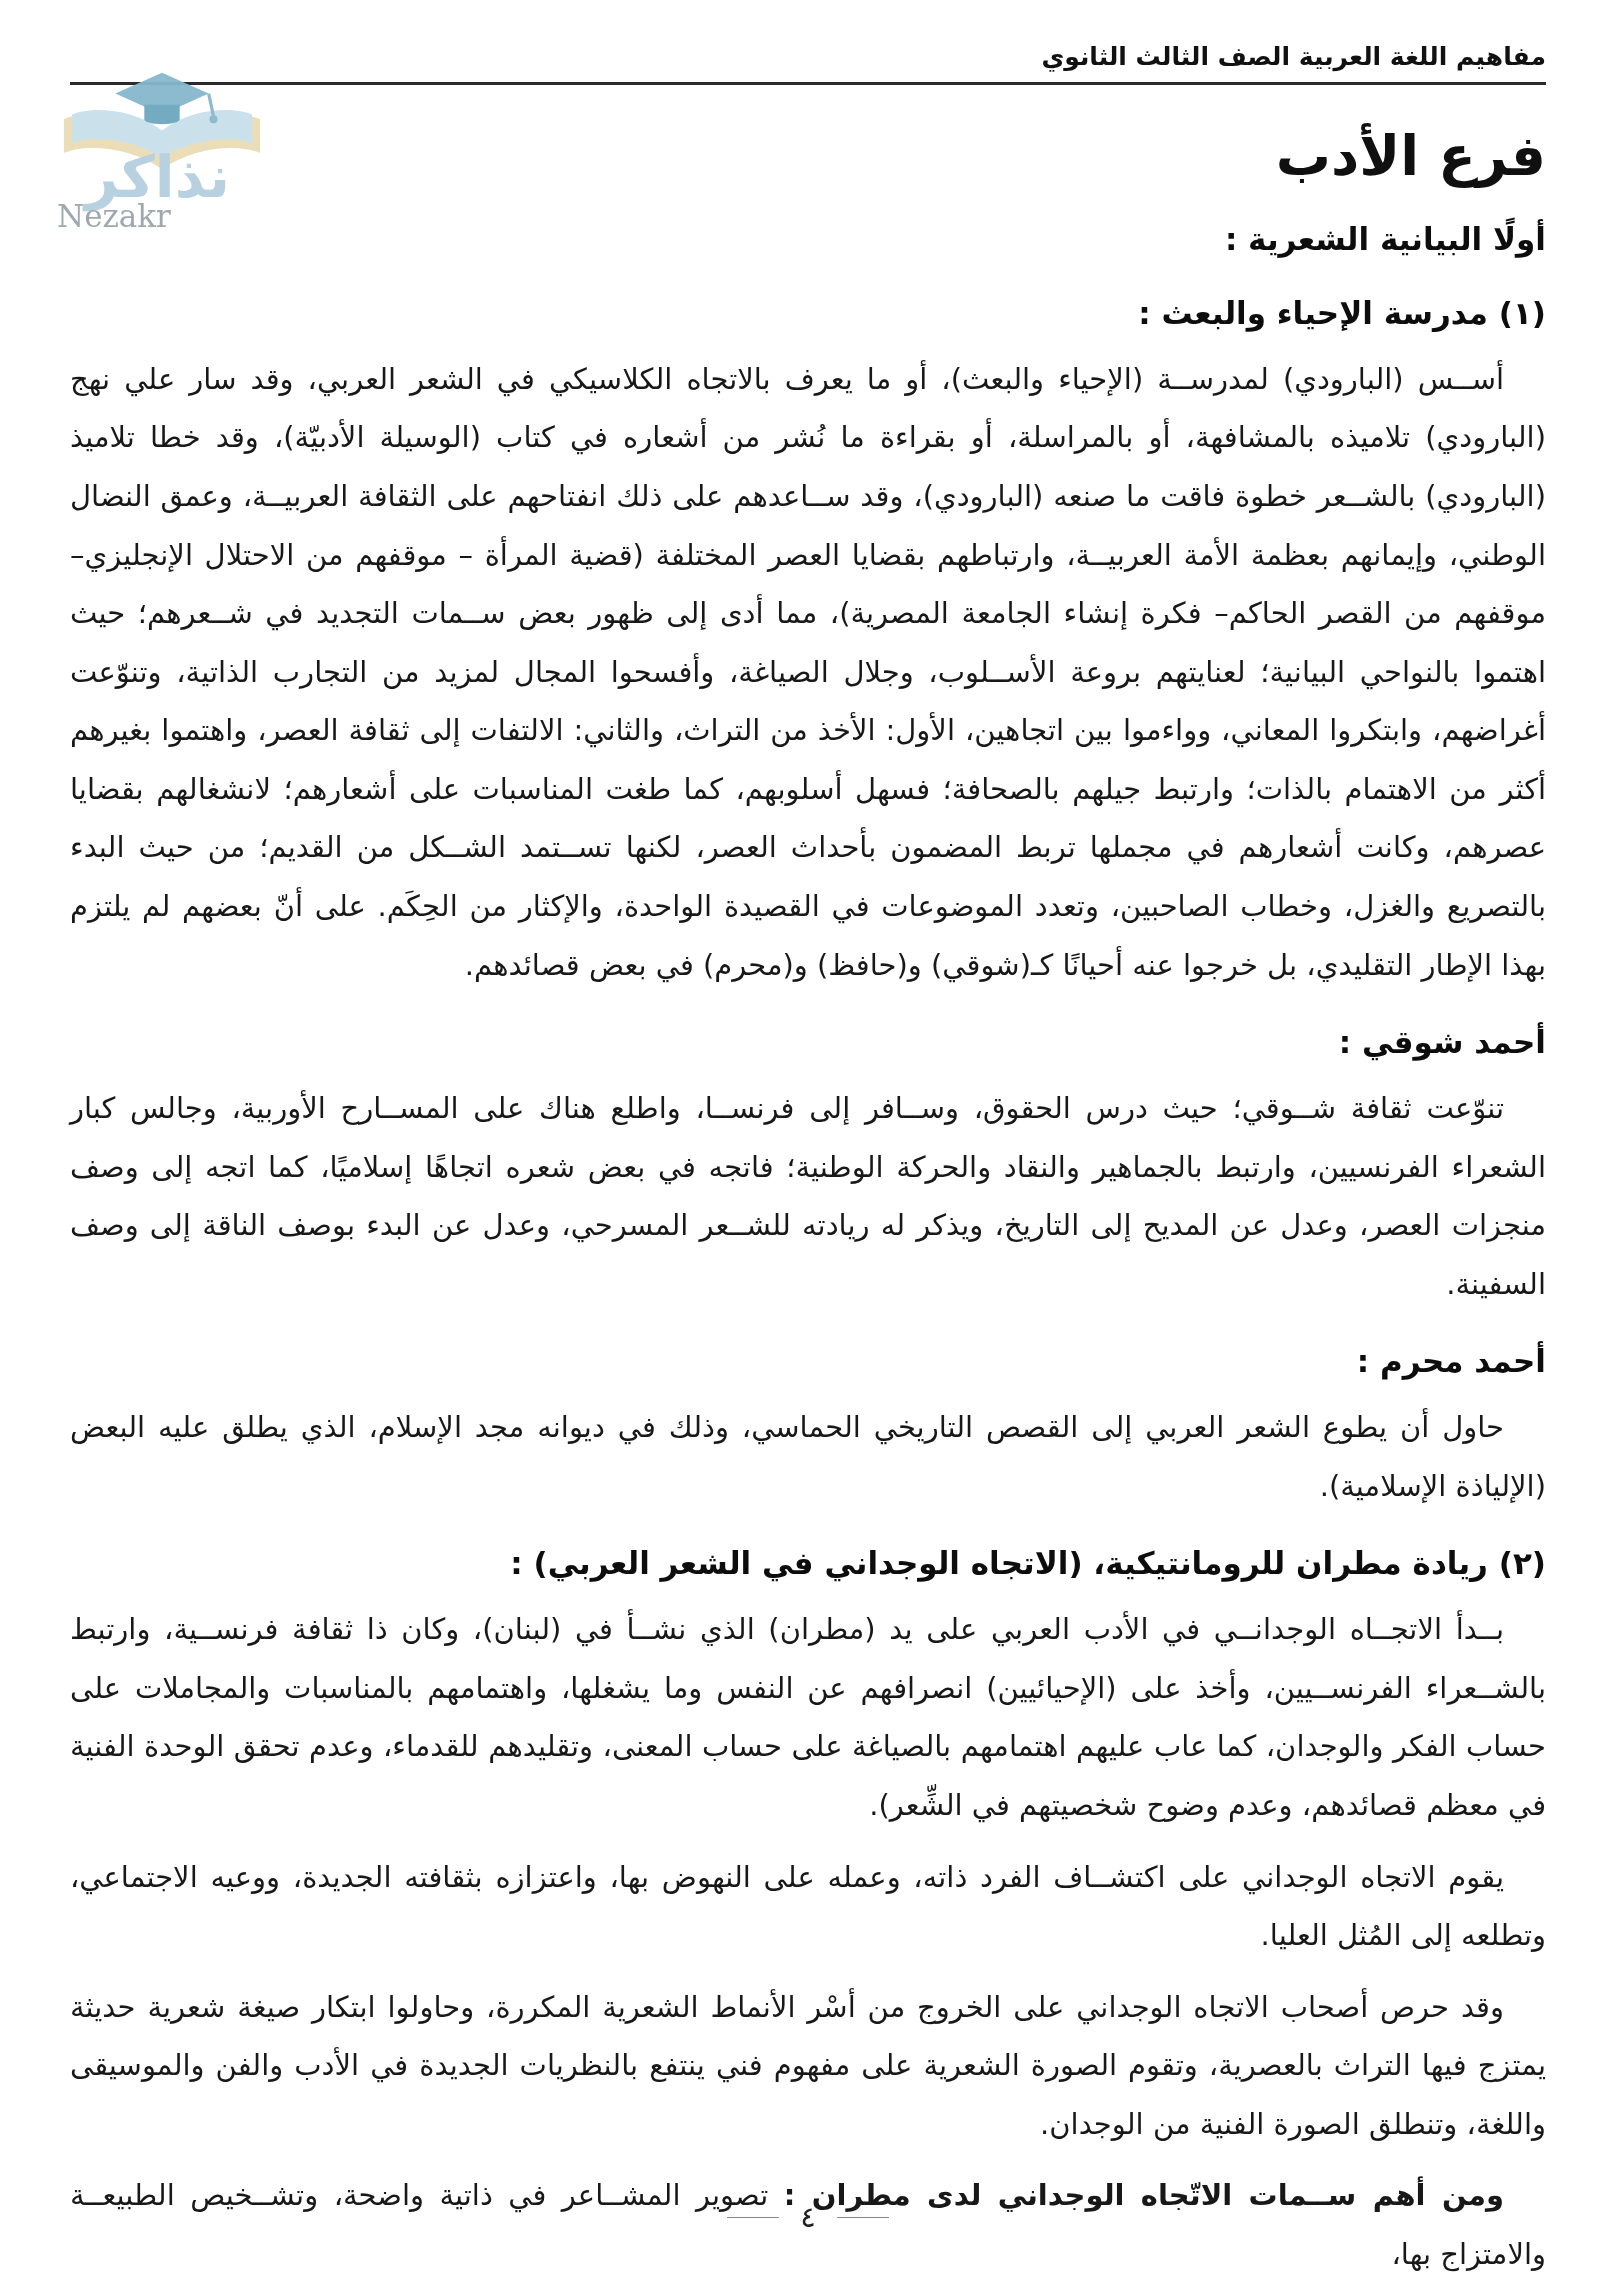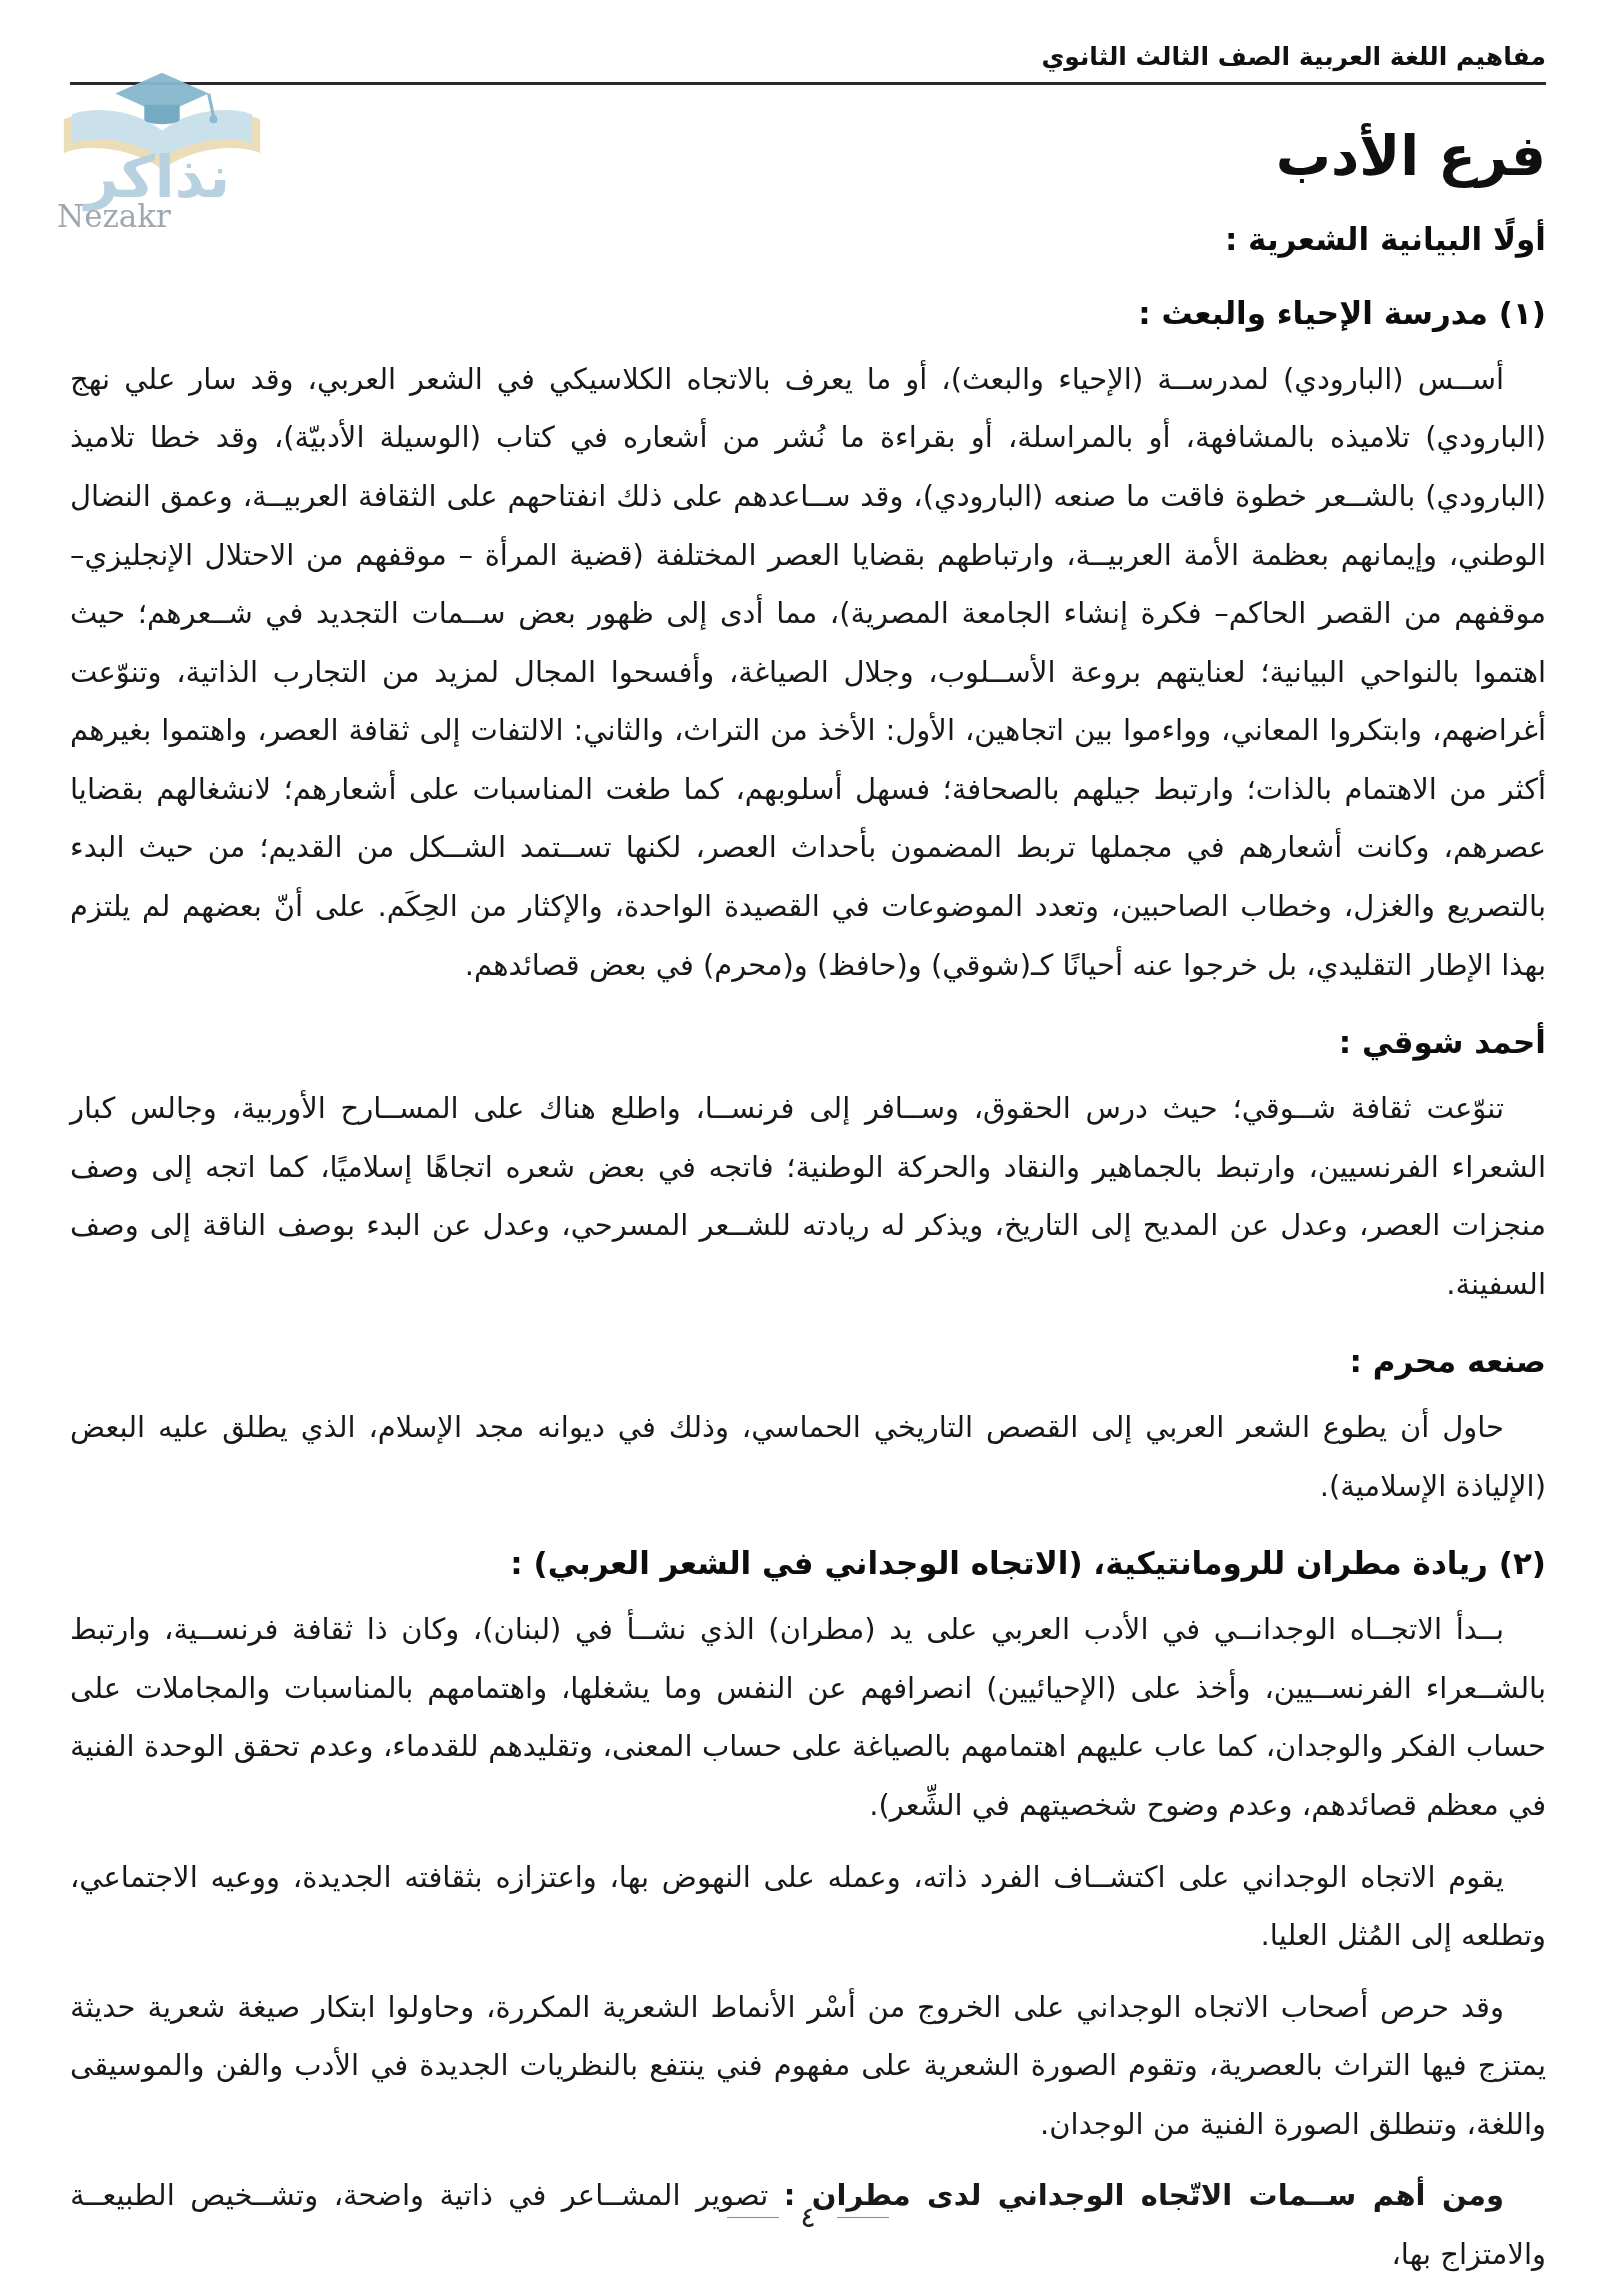--- a/index.html
+++ b/index.html
@@ -59,21 +59,21 @@
     <div class="heading">أولًا البيانية الشعرية :</div>
 
     <div class="heading">(١) مدرسة الإحياء والبعث :</div>
 
     <div class="para">أســس (البارودي) لمدرســة (الإحياء والبعث)، أو ما يعرف بالاتجاه الكلاسيكي في الشعر العربي، وقد سار علي نهج (البارودي) تلاميذه بالمشافهة، أو بالمراسلة، أو بقراءة ما نُشر من أشعاره في كتاب (الوسيلة الأدبيّة)، وقد خطا تلاميذ (البارودي) بالشــعر خطوة فاقت ما صنعه (البارودي)، وقد ســاعدهم على ذلك انفتاحهم على الثقافة العربيــة، وعمق النضال الوطني، وإيمانهم بعظمة الأمة العربيــة، وارتباطهم بقضايا العصر المختلفة (قضية المرأة – موقفهم من الاحتلال الإنجليزي– موقفهم من القصر الحاكم– فكرة إنشاء الجامعة المصرية)، مما أدى إلى ظهور بعض ســمات التجديد في شــعرهم؛ حيث اهتموا بالنواحي البيانية؛ لعنايتهم بروعة الأســلوب، وجلال الصياغة، وأفسحوا المجال لمزيد من التجارب الذاتية، وتنوّعت أغراضهم، وابتكروا المعاني، وواءموا بين اتجاهين، الأول: الأخذ من التراث، والثاني: الالتفات إلى ثقافة العصر، واهتموا بغيرهم أكثر من الاهتمام بالذات؛ وارتبط جيلهم بالصحافة؛ فسهل أسلوبهم، كما طغت المناسبات على أشعارهم؛ لانشغالهم بقضايا عصرهم، وكانت أشعارهم في مجملها تربط المضمون بأحداث العصر، لكنها تســتمد الشــكل من القديم؛ من حيث البدء بالتصريع والغزل، وخطاب الصاحبين، وتعدد الموضوعات في القصيدة الواحدة، والإكثار من الحِكَم. على أنّ بعضهم لم يلتزم بهذا الإطار التقليدي، بل خرجوا عنه أحيانًا كـ(شوقي) و(حافظ) و(محرم) في بعض قصائدهم.</div>
 
     <div class="heading">أحمد شوقي :</div>
 
     <div class="para">تنوّعت ثقافة شــوقي؛ حيث درس الحقوق، وســافر إلى فرنســا، واطلع هناك على المســارح الأوربية، وجالس كبار الشعراء الفرنسيين، وارتبط بالجماهير والنقاد والحركة الوطنية؛ فاتجه في بعض شعره اتجاهًا إسلاميًا، كما اتجه إلى وصف منجزات العصر، وعدل عن المديح إلى التاريخ، ويذكر له ريادته للشــعر المسرحي، وعدل عن البدء بوصف الناقة إلى وصف السفينة.</div>
 
-    <div class="heading">صنعه محرم :</div>
+    <div class="heading">أحمد محرم :</div>
 
     <div class="para">حاول أن يطوع الشعر العربي إلى القصص التاريخي الحماسي، وذلك في ديوانه مجد الإسلام، الذي يطلق عليه البعض (الإلياذة الإسلامية).</div>
 
     <div class="heading">(٢) ريادة مطران للرومانتيكية، (الاتجاه الوجداني في الشعر العربي) :</div>
 
     <div class="para">بــدأ الاتجــاه الوجدانــي في الأدب العربي على يد (مطران) الذي نشــأ في (لبنان)، وكان ذا ثقافة فرنســية، وارتبط بالشــعراء الفرنســيين، وأخذ على (الإحيائيين) انصرافهم عن النفس وما يشغلها، واهتمامهم بالمناسبات والمجاملات على حساب الفكر والوجدان، كما عاب عليهم اهتمامهم بالصياغة على حساب المعنى، وتقليدهم للقدماء، وعدم تحقق الوحدة الفنية في معظم قصائدهم، وعدم وضوح شخصيتهم في الشِّعر).</div>
 
     <div class="para">يقوم الاتجاه الوجداني على اكتشــاف الفرد ذاته، وعمله على النهوض بها، واعتزازه بثقافته الجديدة، ووعيه الاجتماعي، وتطلعه إلى المُثل العليا.</div>
 
     <div class="para">وقد حرص أصحاب الاتجاه الوجداني على الخروج من أسْر الأنماط الشعرية المكررة، وحاولوا ابتكار صيغة شعرية حديثة يمتزج فيها التراث بالعصرية، وتقوم الصورة الشعرية على مفهوم فني ينتفع بالنظريات الجديدة في الأدب والفن والموسيقى واللغة، وتنطلق الصورة الفنية من الوجدان.</div>

